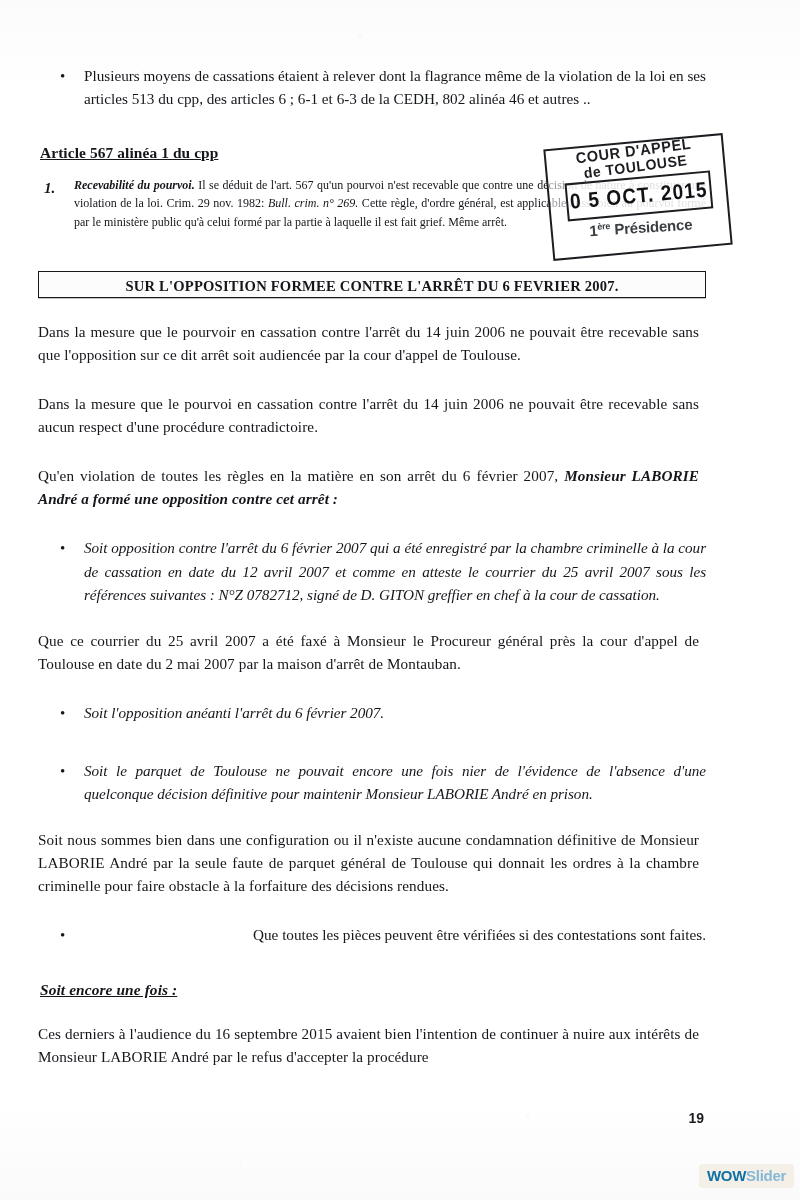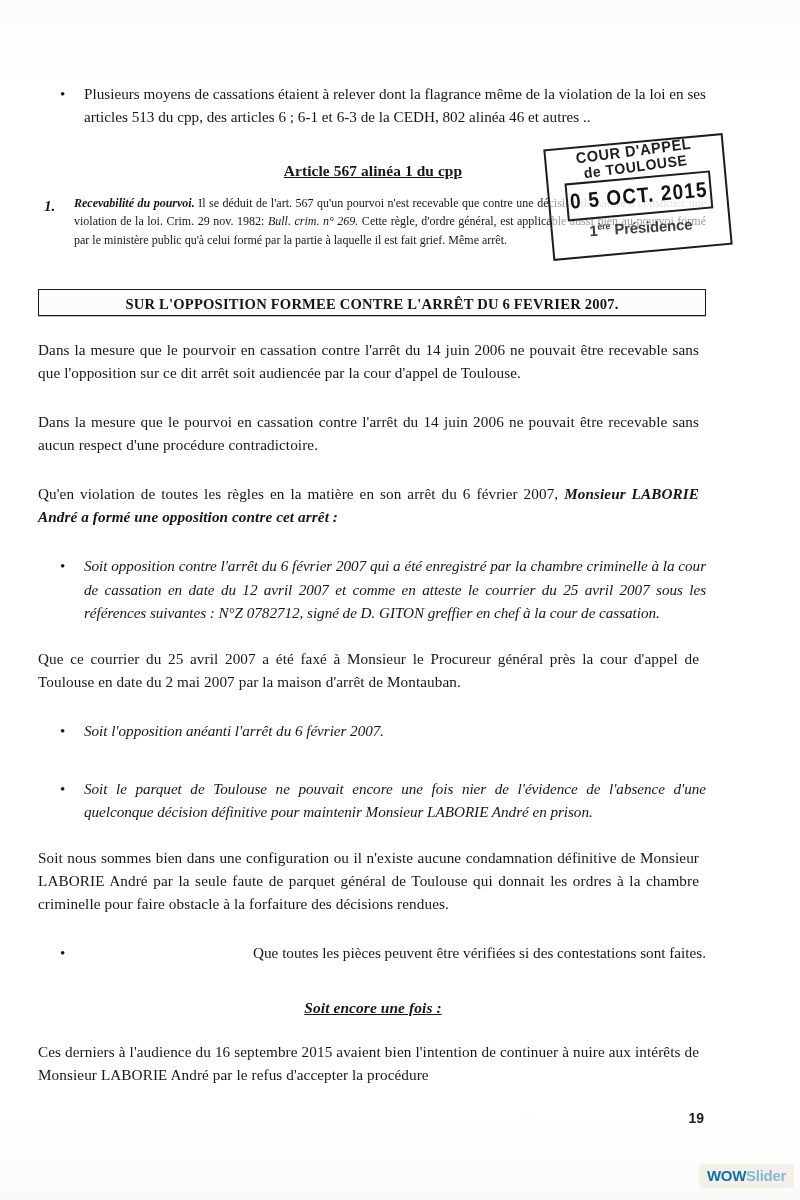--- a/index.html
+++ b/index.html
@@ -32,21 +32,21 @@
       radial-gradient(circle at 82% 8%, rgba(150,155,165,.05) 0 1px, transparent 2px),
       radial-gradient(circle at 30% 97%, rgba(150,155,165,.05) 0 1px, transparent 2px),
       radial-gradient(circle at 66% 93%, rgba(150,155,165,.05) 0 1px, transparent 2px),
       linear-gradient(180deg, #fbfbfc 0%, #ffffff 8%, #ffffff 92%, #fafafb 100%);
     pointer-events: none;
   }
 
   #content {
     position: absolute;
     left: 38px;
-    top: 82px;
+    top: 64px;
     width: 668px;
   }
 
   
   .para {
     font-size: 15.2px;
     line-height: 1.52;
     text-align: justify;
     margin: 0 7px 17px 0;
     letter-spacing: .1px;
@@ -100,21 +100,20 @@
   .lead-ital { font-style: italic; font-weight: 700; }
   .src-ital { font-style: italic; }
 
   
   .head-ul {
     font-weight: 700;
     font-size: 15.4px;
     text-decoration: underline;
     margin: 0 0 14px 2px;
     letter-spacing: .1px;
-    text-align: center;
   }
   .head-ul.ital { font-style: italic; }
 
   
   .boxed-title {
     border: 1.4px solid #16181c;
     padding: 6px 4px 2px 4px;
     text-align: center;
     font-weight: 700;
     font-size: 14.6px;

